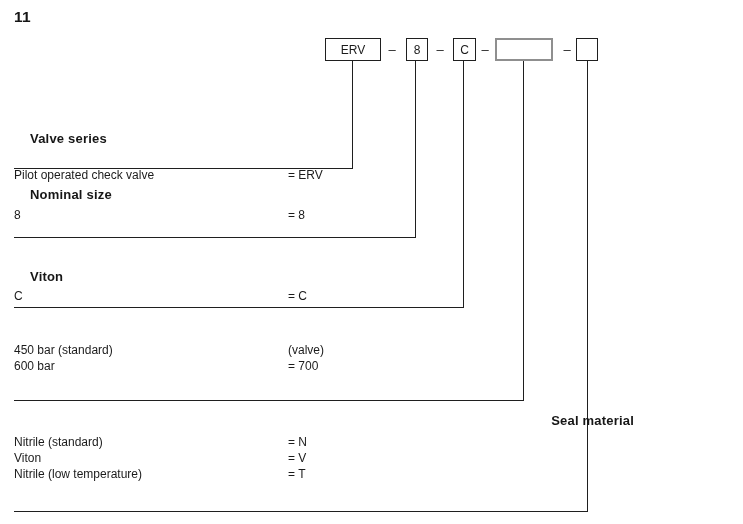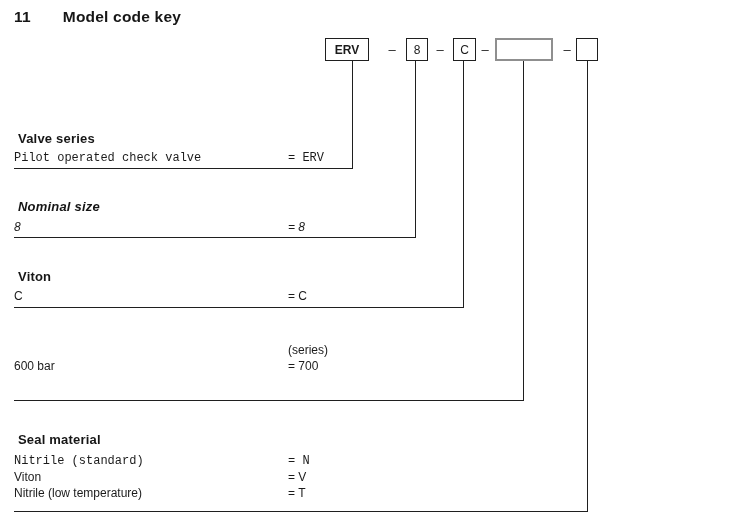--- a/index.html
+++ b/index.html
@@ -7,57 +7,56 @@
     position:relative;
     width:743px;height:524px;
     background:#ffffff;
     font-family:"Liberation Sans","DejaVu Sans",sans-serif;
     color:#1b1b1b;
     overflow:hidden;
   }
   .heading{
     position:absolute;left:14px;top:8px;
     font-size:15.5px;font-weight:bold;letter-spacing:.2px;
-    display:flex;gap:32px;color:#161616;
+    display:flex;gap:16px;color:#161616;
   }
   .code-box{
     position:absolute;top:38px;height:23px;
     border:1px solid #1f1f1f;background:#fff;
     box-sizing:border-box;
     display:flex;align-items:center;justify-content:center;
     font-size:12px;color:#1b1b1b;
   }
   .code-box.gray{border:2px solid #8f8f8f;}
   .dash{
     position:absolute;top:38px;height:23px;width:12px;
     display:flex;align-items:center;justify-content:center;
     font-size:13px;color:#1b1b1b;
   }
   .vline{position:absolute;width:1px;background:#1f1f1f;}
   .hline{position:absolute;height:1px;background:#1f1f1f;}
   .section{position:absolute;left:14px;width:620px;}
   .section-title{
     font-size:13px;font-weight:bold;color:#161616;
-    letter-spacing:.2px;margin:0 0 0 4px;line-height:16px;
+    letter-spacing:.2px;margin:0 0 0 16px;line-height:16px;
   }
   .row{position:relative;height:16px;line-height:16px;font-size:12px;}
   .row .label{position:absolute;left:0;white-space:nowrap;}
   .row .value{position:absolute;left:274px;white-space:nowrap;}
 </style>
 </head>
 <body>
 
 <div class="page">
 
   <div class="heading">
     <span>11</span>
-    <span>Model code key</span>
   </div>
 
-  <div class="code-box" style="left:325px;width:44px;font-weight:bold;">
+  <div class="code-box" style="left:325px;width:56px;">
     <span>ERV</span>
   </div>
   <span class="dash" style="left:386px;">–</span>
   <div class="code-box" style="left:406px;width:22px;">
     <span>8</span>
   </div>
   <span class="dash" style="left:434px;">–</span>
   <div class="code-box" style="left:453px;width:23px;">
     <span>C</span>
   </div>
@@ -77,55 +76,56 @@
   <div class="vline" style="left:587px;top:61px;height:451px;"></div>
 
   <div class="hline" style="left:14px;top:168px;width:339px;"></div>
   <div class="hline" style="left:14px;top:237px;width:402px;"></div>
   <div class="hline" style="left:14px;top:307px;width:450px;"></div>
   <div class="hline" style="left:14px;top:400px;width:510px;"></div>
   <div class="hline" style="left:14px;top:511px;width:574px;"></div>
 
   <div class="section" style="top:131px;">
     <div class="section-title">Valve series</div>
-    <div class="row" style="margin-top:3px;font-family:Liberation Mono, monospace;">
+    <div class="row" style="margin-top:20px;">
       <span class="label">Pilot operated check valve</span>
       <span class="value">= ERV</span>
     </div>
   </div>
 
-  <div class="section" style="top:199px;font-style:italic;">
+  <div class="section" style="top:187px;">
     <div class="section-title">Nominal size</div>
     <div class="row" style="margin-top:4px;">
       <span class="label">8</span>
       <span class="value">= 8</span>
     </div>
   </div>
 
   <div class="section" style="top:269px;">
     <div class="section-title">Viton</div>
     <div class="row" style="margin-top:3px;">
       <span class="label">C</span>
       <span class="value">= C</span>
     </div>
   </div>
 
   <div class="section" style="top:336px;">
     <div class="row" style="margin-top:6px;">
-      <span class="value">(series)</span>
+      <span class="label">450 bar (standard)</span>
+      <span class="value">(valve)</span>
     </div>
     <div class="row">
       <span class="label">600 bar</span>
       <span class="value">= 700</span>
     </div>
   </div>
 
-  <div class="section" style="top:432px;">
+  <div class="section" style="top:413px;text-align:right;">
     <div class="section-title">Seal material</div>
-    <div class="row" style="margin-top:5px;font-family:Liberation Mono, monospace;">
+    <div class="row" style="margin-top:5px;">
       <span class="label">Nitrile (standard)</span>
       <span class="value">= N</span>
     </div>
     <div class="row">
       <span class="label">Viton</span>
       <span class="value">= V</span>
     </div>
     <div class="row">
       <span class="label">Nitrile (low temperature)</span>
       <span class="value">= T</span>

